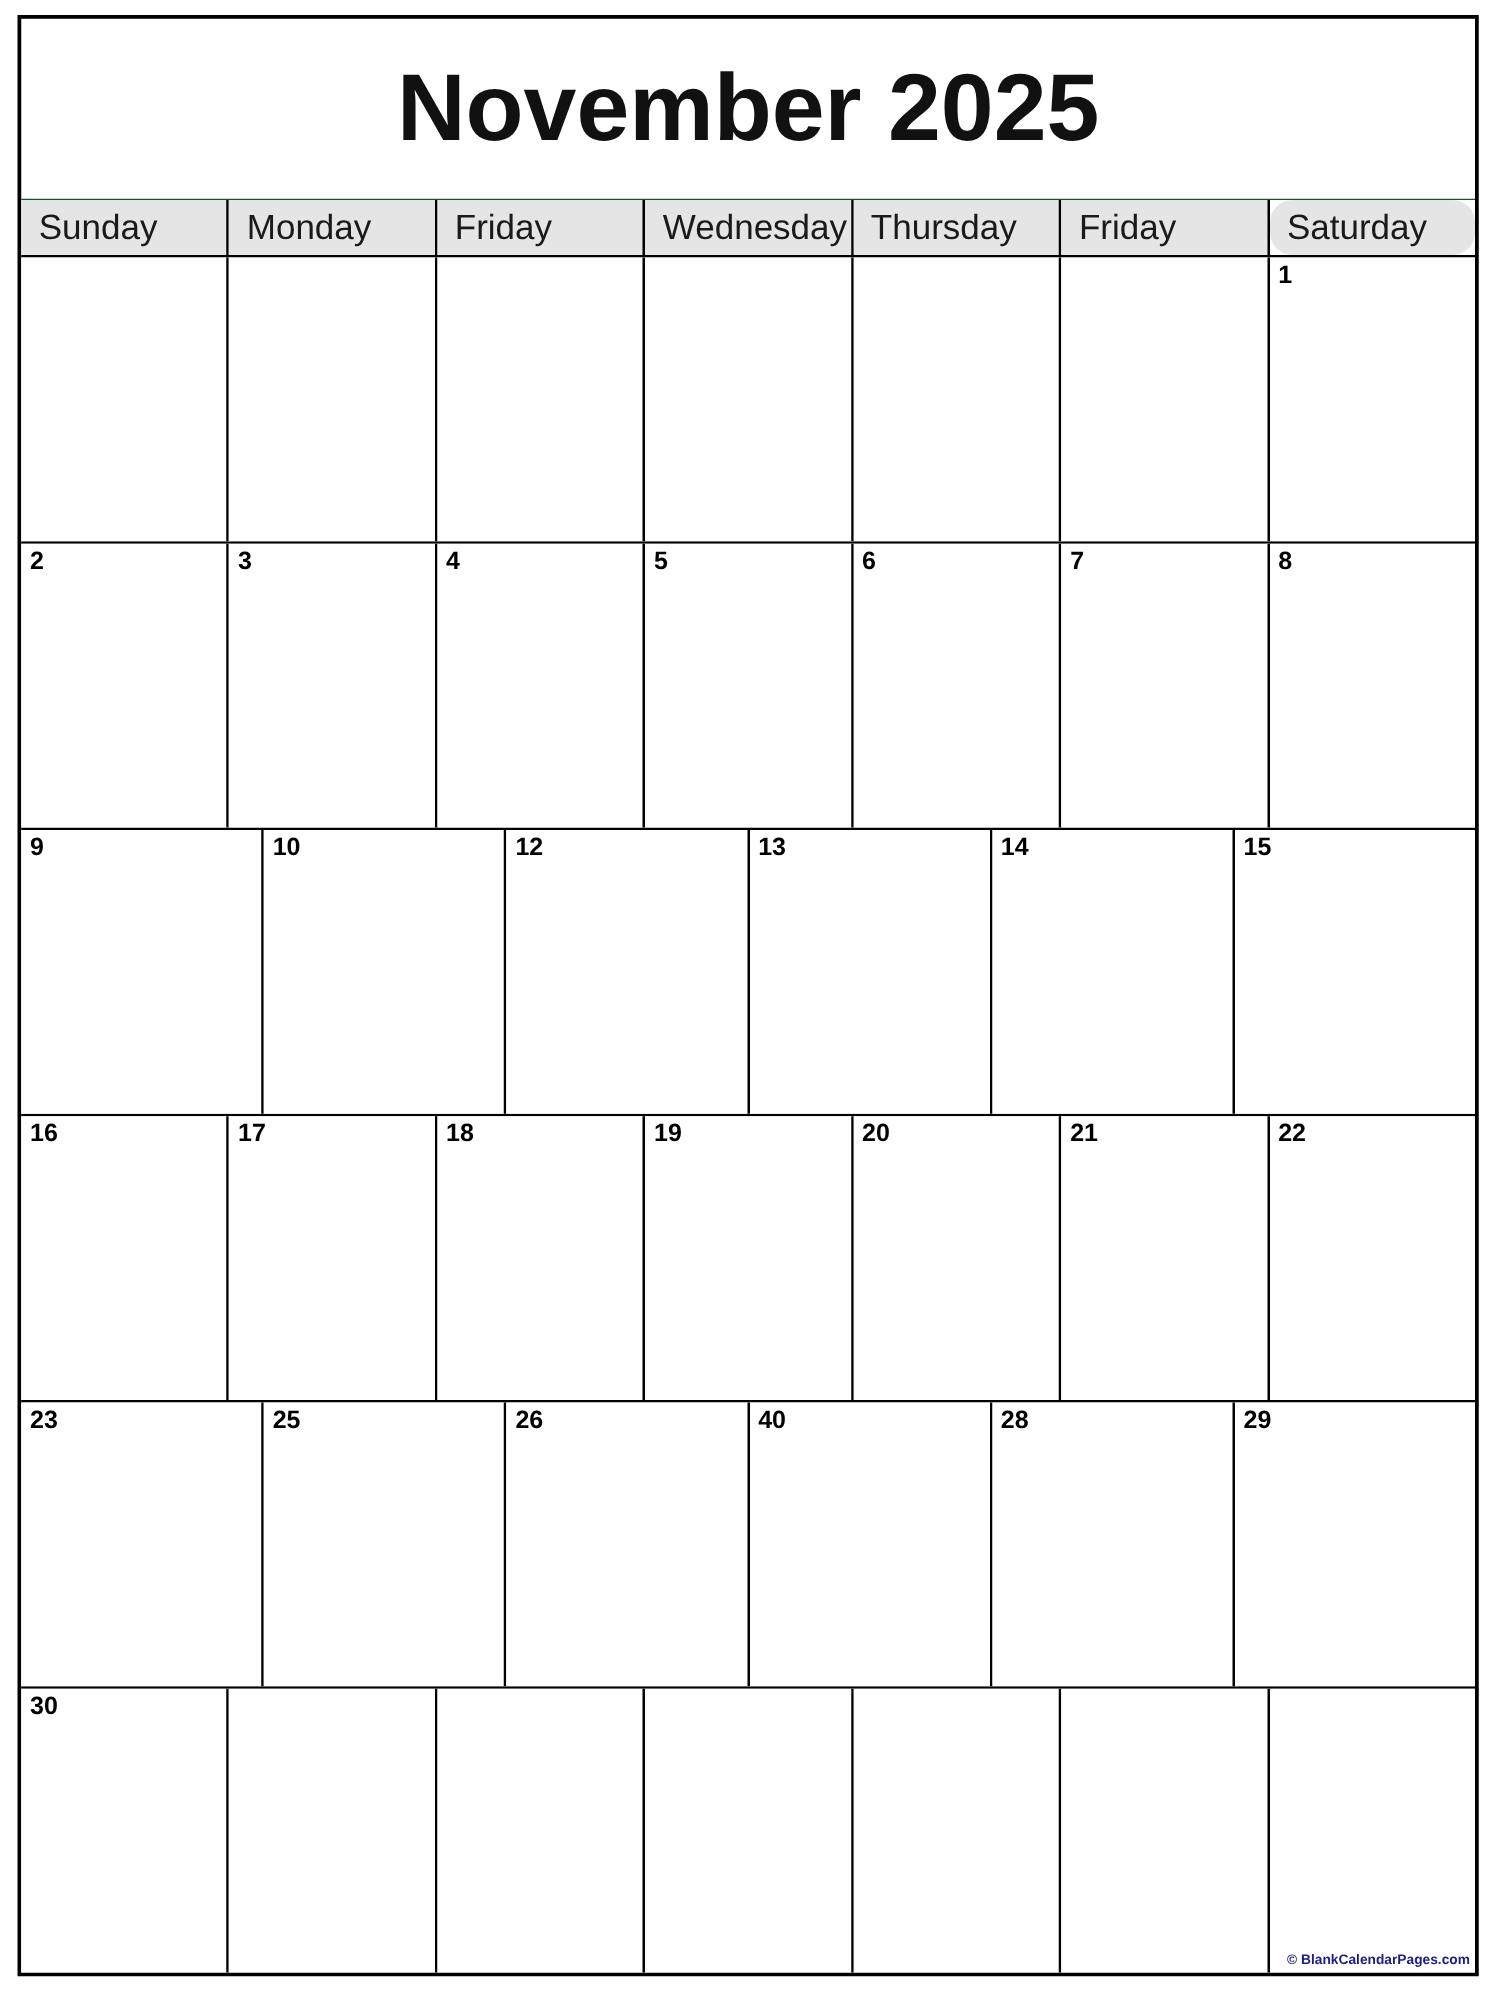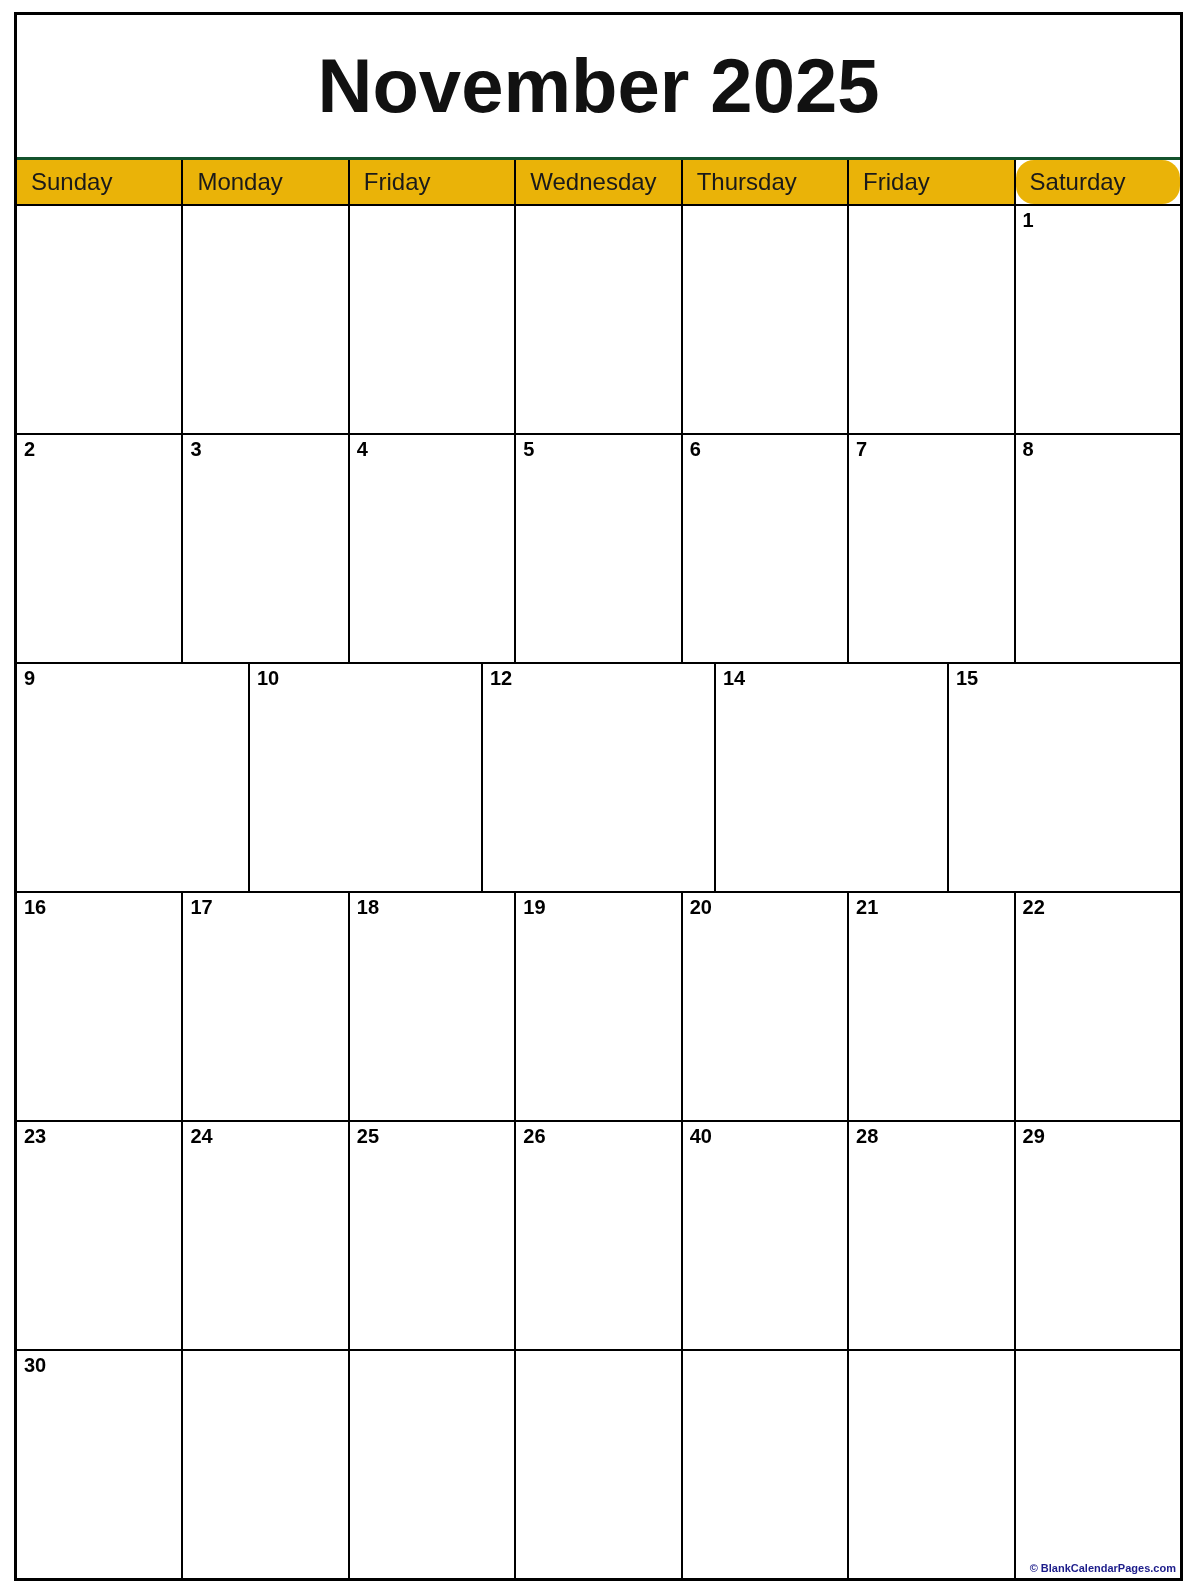--- a/index.html
+++ b/index.html
@@ -30,21 +30,21 @@
     height: 100%;
     box-sizing: border-box;
     border: 3px solid #000000;
     display: flex;
     flex-direction: column;
     background: #ffffff;
   }
 
   .title-bar {
     flex: 0 0 145px;
-    border-bottom: 3px solid #14532d;
+    border-bottom: 1px solid #14532d;
     display: flex;
     align-items: center;
     justify-content: center;
     box-sizing: border-box;
   }
 
   .title-text {
     font-size: 76px;
     font-weight: bold;
     letter-spacing: 0px;
@@ -60,23 +60,23 @@
     box-sizing: border-box;
   }
 
   .dow-cell {
     flex: 1 1 0;
     box-sizing: border-box;
     border-right: 2px solid #000000;
     display: flex;
     align-items: center;
     padding-left: 14px;
-    font-size: 24px;
+    font-size: 28px;
     color: #1a1a1a;
-    background: #eab308;
+    background: #e5e5e5;
   }
   .dow-cell:last-child {
     border-right: none;
     border-radius: 18px;
   }
 
   .weeks {
     flex: 1 1 auto;
     display: flex;
     flex-direction: column;
@@ -199,20 +199,23 @@
         <div class="day-cell">
             <span class="day-num">9</span>
           </div>
         <div class="day-cell">
             <span class="day-num">10</span>
           </div>
         <div class="day-cell">
             <span class="day-num">12</span>
           </div>
         <div class="day-cell">
+            <span class="day-num">13</span>
+          </div>
+        <div class="day-cell">
             <span class="day-num">14</span>
           </div>
         <div class="day-cell">
             <span class="day-num">15</span>
           </div>
       </div>
 
       <div class="week-row">
         <div class="day-cell">
             <span class="day-num">16</span>
@@ -233,23 +236,20 @@
             <span class="day-num">21</span>
           </div>
         <div class="day-cell">
             <span class="day-num">22</span>
           </div>
       </div>
 
       <div class="week-row">
         <div class="day-cell">
             <span class="day-num">23</span>
-          </div>
-        <div class="day-cell">
-            <span class="day-num">24</span>
           </div>
         <div class="day-cell">
             <span class="day-num">25</span>
           </div>
         <div class="day-cell">
             <span class="day-num">26</span>
           </div>
         <div class="day-cell">
             <span class="day-num">40</span>
           </div>

